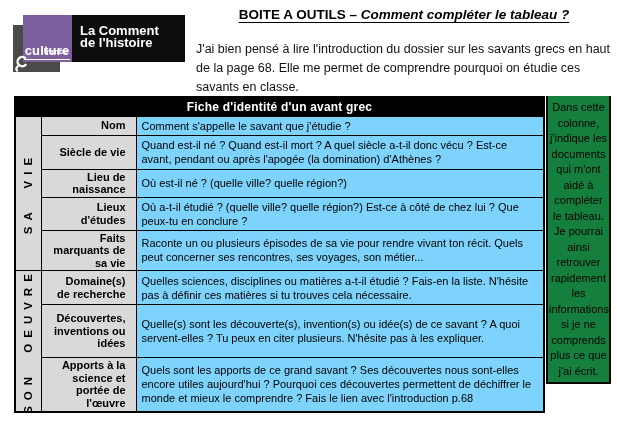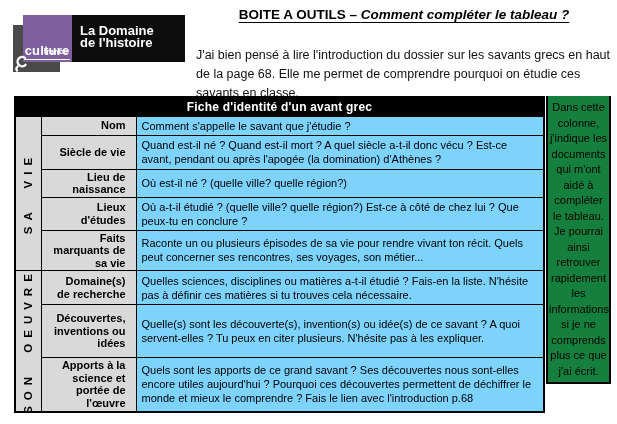--- a/index.html
+++ b/index.html
@@ -15,21 +15,21 @@
   .fc-france{position:absolute;right:4px;bottom:6px;font-size:7.5px;font-weight:bold;color:#fff;letter-spacing:.3px;}
   .fc-culture{position:absolute;left:1px;bottom:2px;width:46px;font-size:13px;font-weight:bold;color:#fff;
     border-bottom:1px solid #fff;padding-bottom:1px;text-align:center;letter-spacing:.2px;}
   .fc-curl{position:absolute;left:14px;top:55px;z-index:3;}
   .banner-text{position:absolute;left:80px;top:25px;color:#fff;font-weight:bold;font-size:13px;line-height:11.5px;z-index:2;}
   
   .page-title{position:absolute;left:195px;top:7px;width:418px;text-align:center;
     font-size:13.5px;font-weight:bold;white-space:nowrap;}
   .page-title .u{text-decoration:underline;text-underline-offset:3px;}
   .page-title .ital{font-style:italic;}
-  .intro{position:absolute;left:196px;top:46px;width:420px;font-size:12.5px;line-height:19px;color:#111;}
+  .intro{position:absolute;left:196px;top:40px;width:420px;font-size:12.5px;line-height:19px;color:#111;}
   
   table.main{position:absolute;left:14px;top:96px;border-collapse:collapse;table-layout:fixed;width:529px;}
   table.main td{border:1px solid #000;overflow:hidden;}
   table.main{border:2px solid #000;}
   td.thead{background:#000;color:#fff;font-weight:bold;font-size:12px;text-align:center;letter-spacing:.2px;}
   td.vcell{background:#d9d9d9;position:relative;}
   .vtext{position:absolute;left:50%;top:50%;transform:translate(-50%,-50%) rotate(-90deg);
     font-weight:bold;font-size:11.5px;letter-spacing:6px;word-spacing:9px;white-space:nowrap;}
   td.lbl{background:#d9d9d9;font-weight:bold;font-size:11px;line-height:12.5px;text-align:right;
     vertical-align:middle;padding:1px 10px;}
@@ -40,21 +40,21 @@
     text-align:center;padding-top:2px;}
   .doc-body{border:2px solid #000;border-top:none;height:282px;background:#15803d;
     font-size:11px;line-height:15.5px;text-align:center;padding:4px 1px 0 1px;overflow:hidden;}
 </style>
 </head>
 <body>
 
 <div class="logo-gray"></div>
 <div class="logo-banner"></div>
 <div class="banner-text">
-  <div>La Domaine</div>
+  <div>La Comment</div>
   <div>de l'histoire</div>
 </div>
 <div class="logo-purple">
   <span class="fc-france">france</span>
   <span class="fc-culture">culture</span>
 </div>
 <svg class="fc-curl" width="14" height="17" viewBox="0 0 14 17">
   <path d="M11 3 A4.6 4.6 0 1 0 11.5 9.8" fill="none" stroke="#ffffff" stroke-width="2.4" stroke-linecap="round"></path>
   <path d="M3.6 11.5 q-2.2 1.8 -0.6 4" fill="none" stroke="#ffffff" stroke-width="2.2" stroke-linecap="round"></path>
 </svg>

